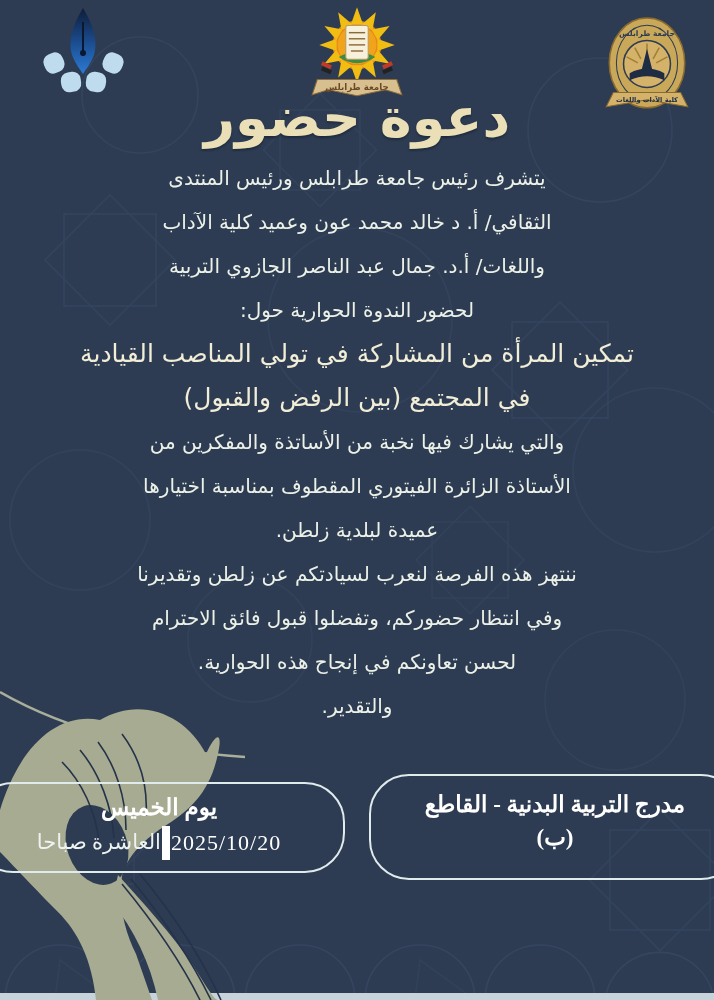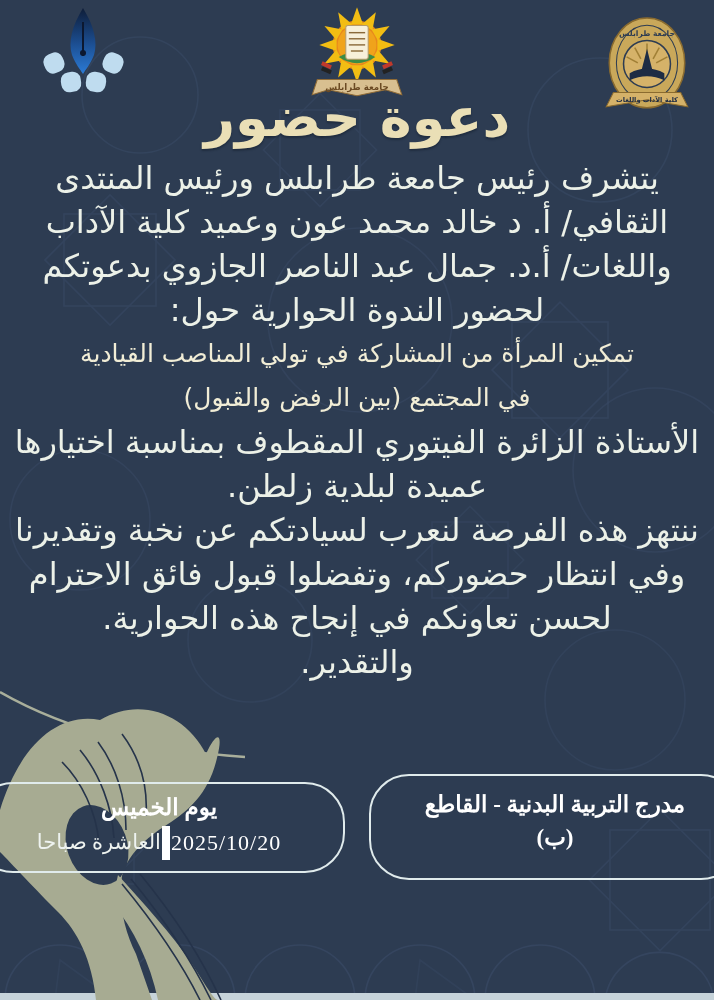--- a/index.html
+++ b/index.html
@@ -18,21 +18,21 @@
   .logo-right{left:596px;top:16px;width:102px;height:100px;}
   .title{
     position:absolute;top:86px;left:0;right:0;z-index:3;
     text-align:center;color:#eadfb6;font-size:54px;font-weight:bold;
     text-shadow:0 2px 2px rgba(10,16,28,.35);
   }
   .bodytext{
     position:absolute;top:156px;left:6px;right:6px;z-index:3;
     direction:rtl;text-align:center;color:#ecf1e8;
   }
-  .line{font-size:32px;line-height:44px;white-space:nowrap;}
+  .line{font-size:20px;line-height:44px;white-space:nowrap;}
   .line.topic{font-size:25px;color:#f1edd6;}
   .boxes{
     position:absolute;top:774px;left:50%;transform:translateX(-50%);
     display:flex;flex-direction:row;align-items:center;gap:24px;z-index:3;font-family:Liberation Serif, serif;
   }
   .infobox{
     width:372px;box-sizing:border-box;border:2px solid #e0ebec;border-radius:40px;
     color:#ffffff;text-align:center;padding:9px 12px 11px;
   }
   .infobox .day{font-size:23px;font-weight:bold;line-height:30px;}
@@ -161,27 +161,28 @@
     <path d="M33,56 Q50,47 67,56 L67,63 Q50,55 33,63 Z" fill="#1e2c44"></path>
     <path d="M17,75 L83,75 L90,89 L50,82 L10,89 Z" fill="#d5b269" stroke="#8a6b2f" stroke-width="1"></path>
     <text x="50" y="84" text-anchor="middle" font-size="6.5" font-weight="bold" fill="#1e2c44">كلية الآداب واللغات</text>
   </svg>
 
   <div class="title">دعوة حضور</div>
 
   <div class="bodytext">
     <div class="line">يتشرف رئيس جامعة طرابلس ورئيس المنتدى</div>
     <div class="line">الثقافي/ أ. د خالد محمد عون وعميد كلية الآداب</div>
-    <div class="line">واللغات/ أ.د. جمال عبد الناصر الجازوي بدعوتكم</div>
+    <div class="line">واللغات/ أ.د. جمال عبد الناصر الجازوي التربية</div>
     <div class="line">لحضور الندوة الحوارية حول:</div>
     <div class="line topic">تمكين المرأة من المشاركة في تولي المناصب القيادية</div>
     <div class="line topic">في المجتمع (بين الرفض والقبول)</div>
+    <div class="line">والتي يشارك فيها نخبة من الأساتذة والمفكرين من</div>
     <div class="line">الأستاذة الزائرة الفيتوري المقطوف بمناسبة اختيارها</div>
     <div class="line">عميدة لبلدية زلطن.</div>
-    <div class="line">ننتهز هذه الفرصة لنعرب لسيادتكم عن نخبة وتقديرنا</div>
+    <div class="line">ننتهز هذه الفرصة لنعرب لسيادتكم عن زلطن وتقديرنا</div>
     <div class="line">وفي انتظار حضوركم، وتفضلوا قبول فائق الاحترام</div>
     <div class="line">لحسن تعاونكم في إنجاح هذه الحوارية.</div>
     <div class="line">والتقدير.</div>
   </div>
 
   <div class="boxes">
     <div class="infobox">
       <div class="day">يوم الخميس</div>
       <div class="dtrow">
         <span class="time">العاشرة صباحا</span>

